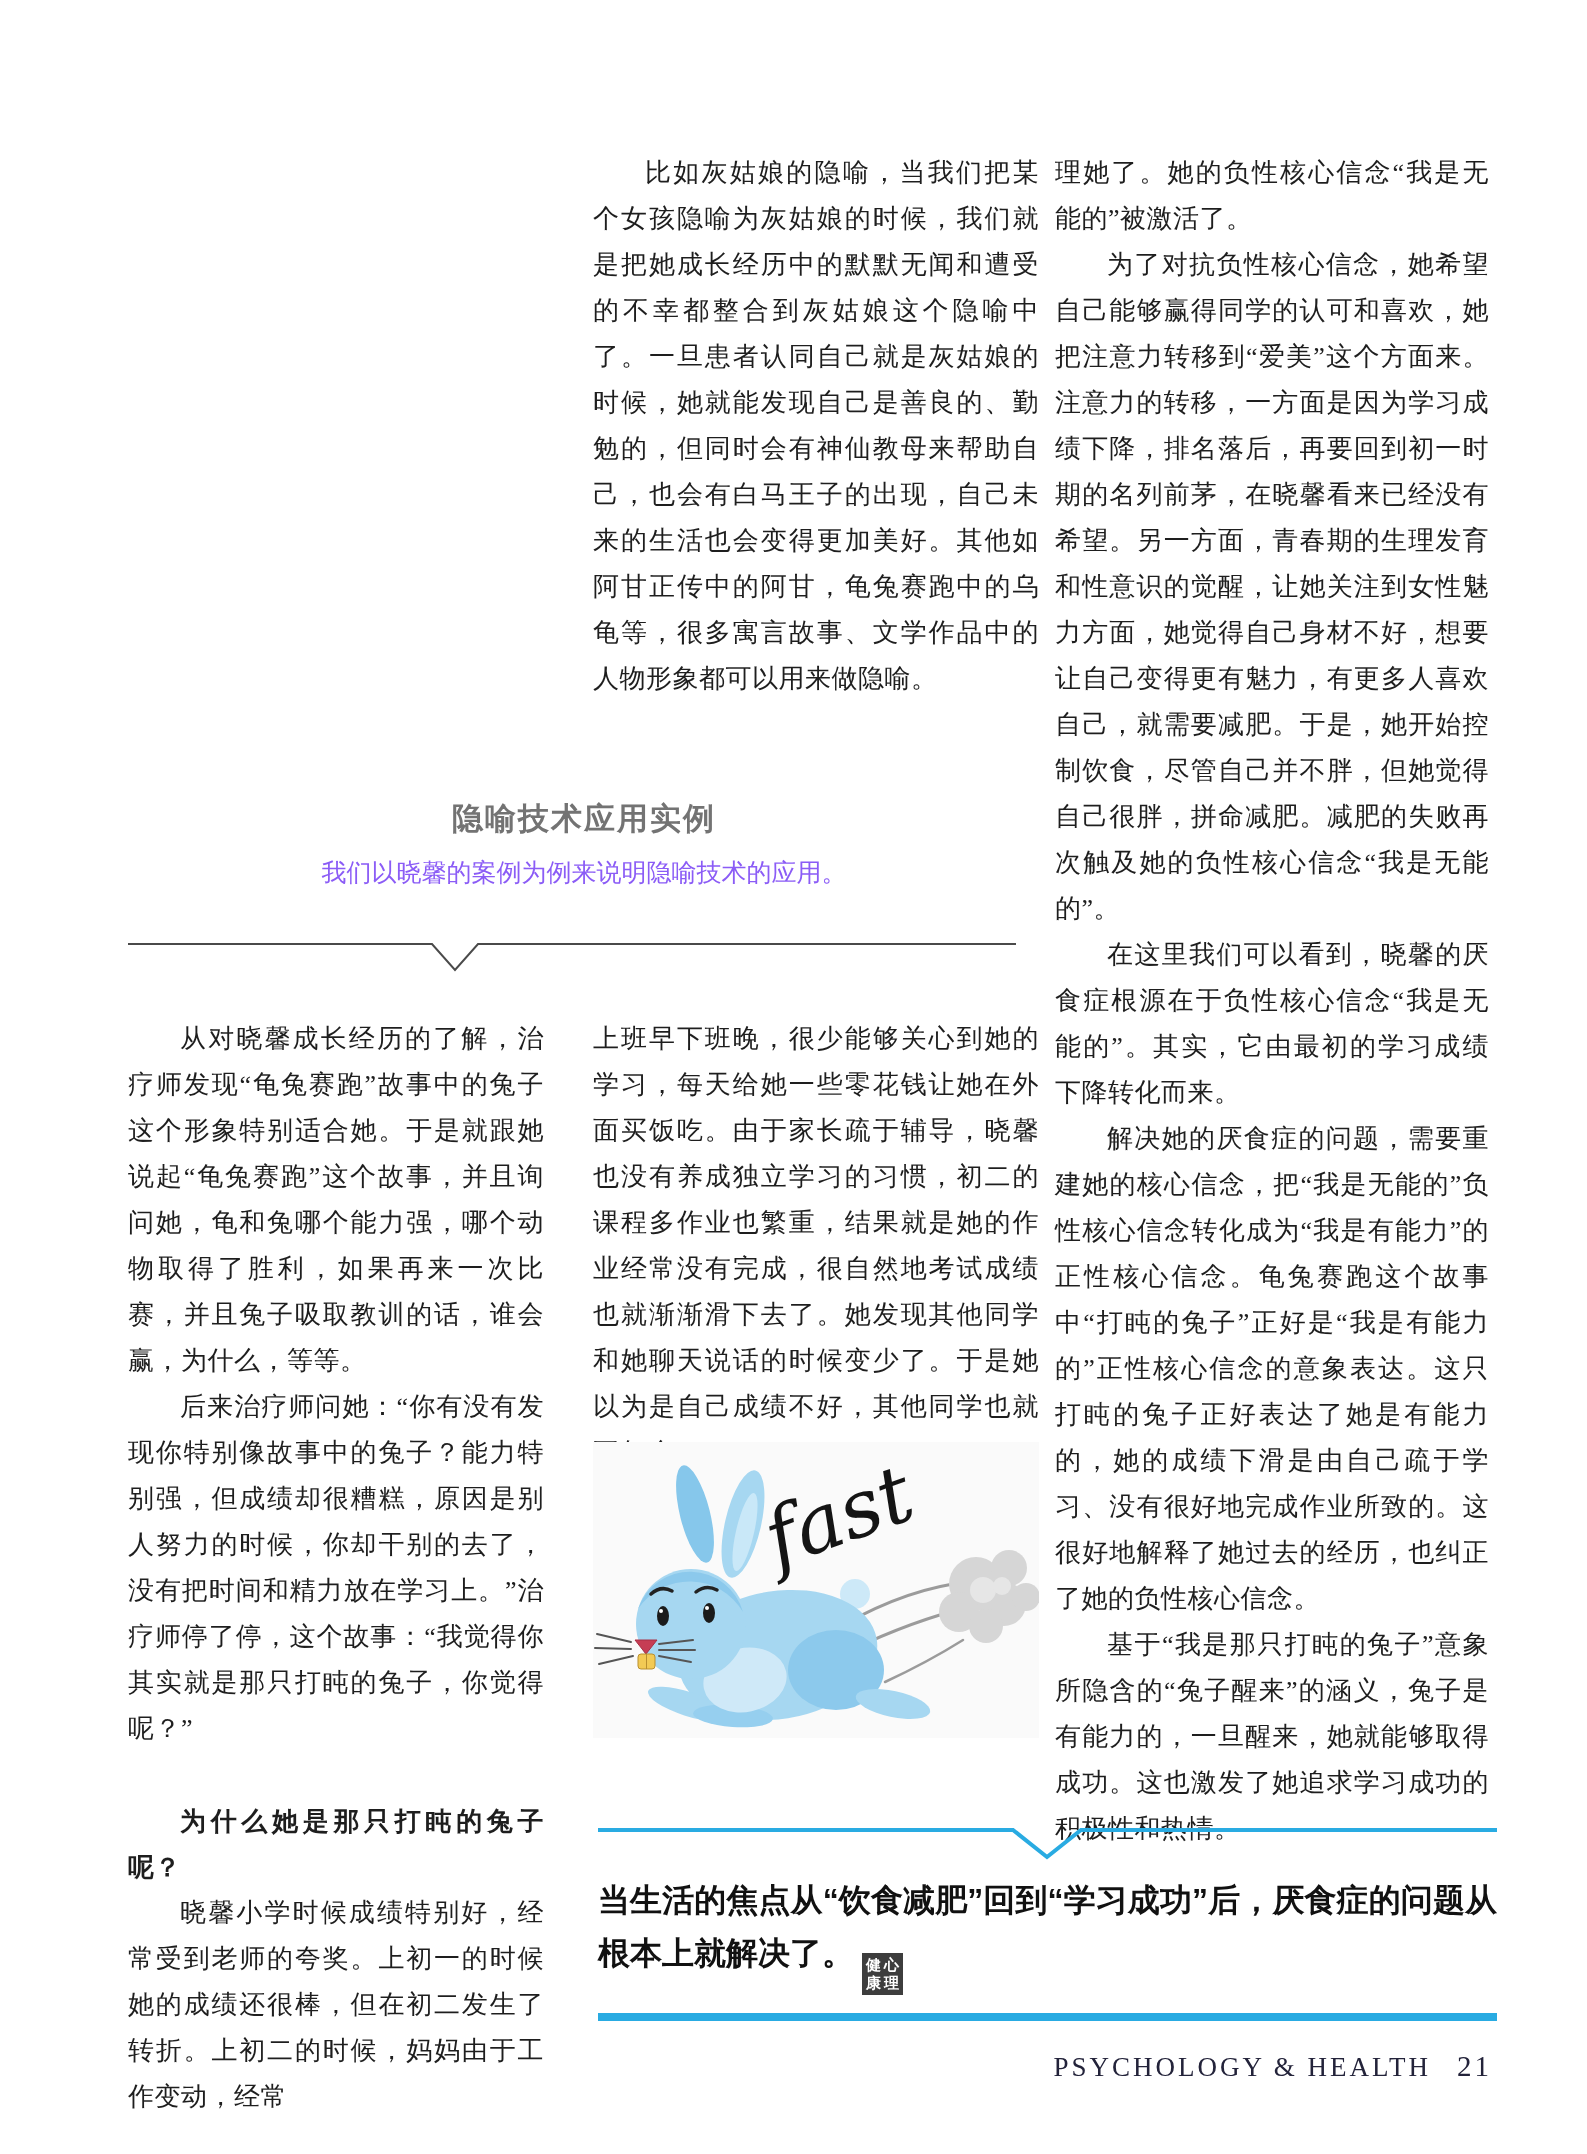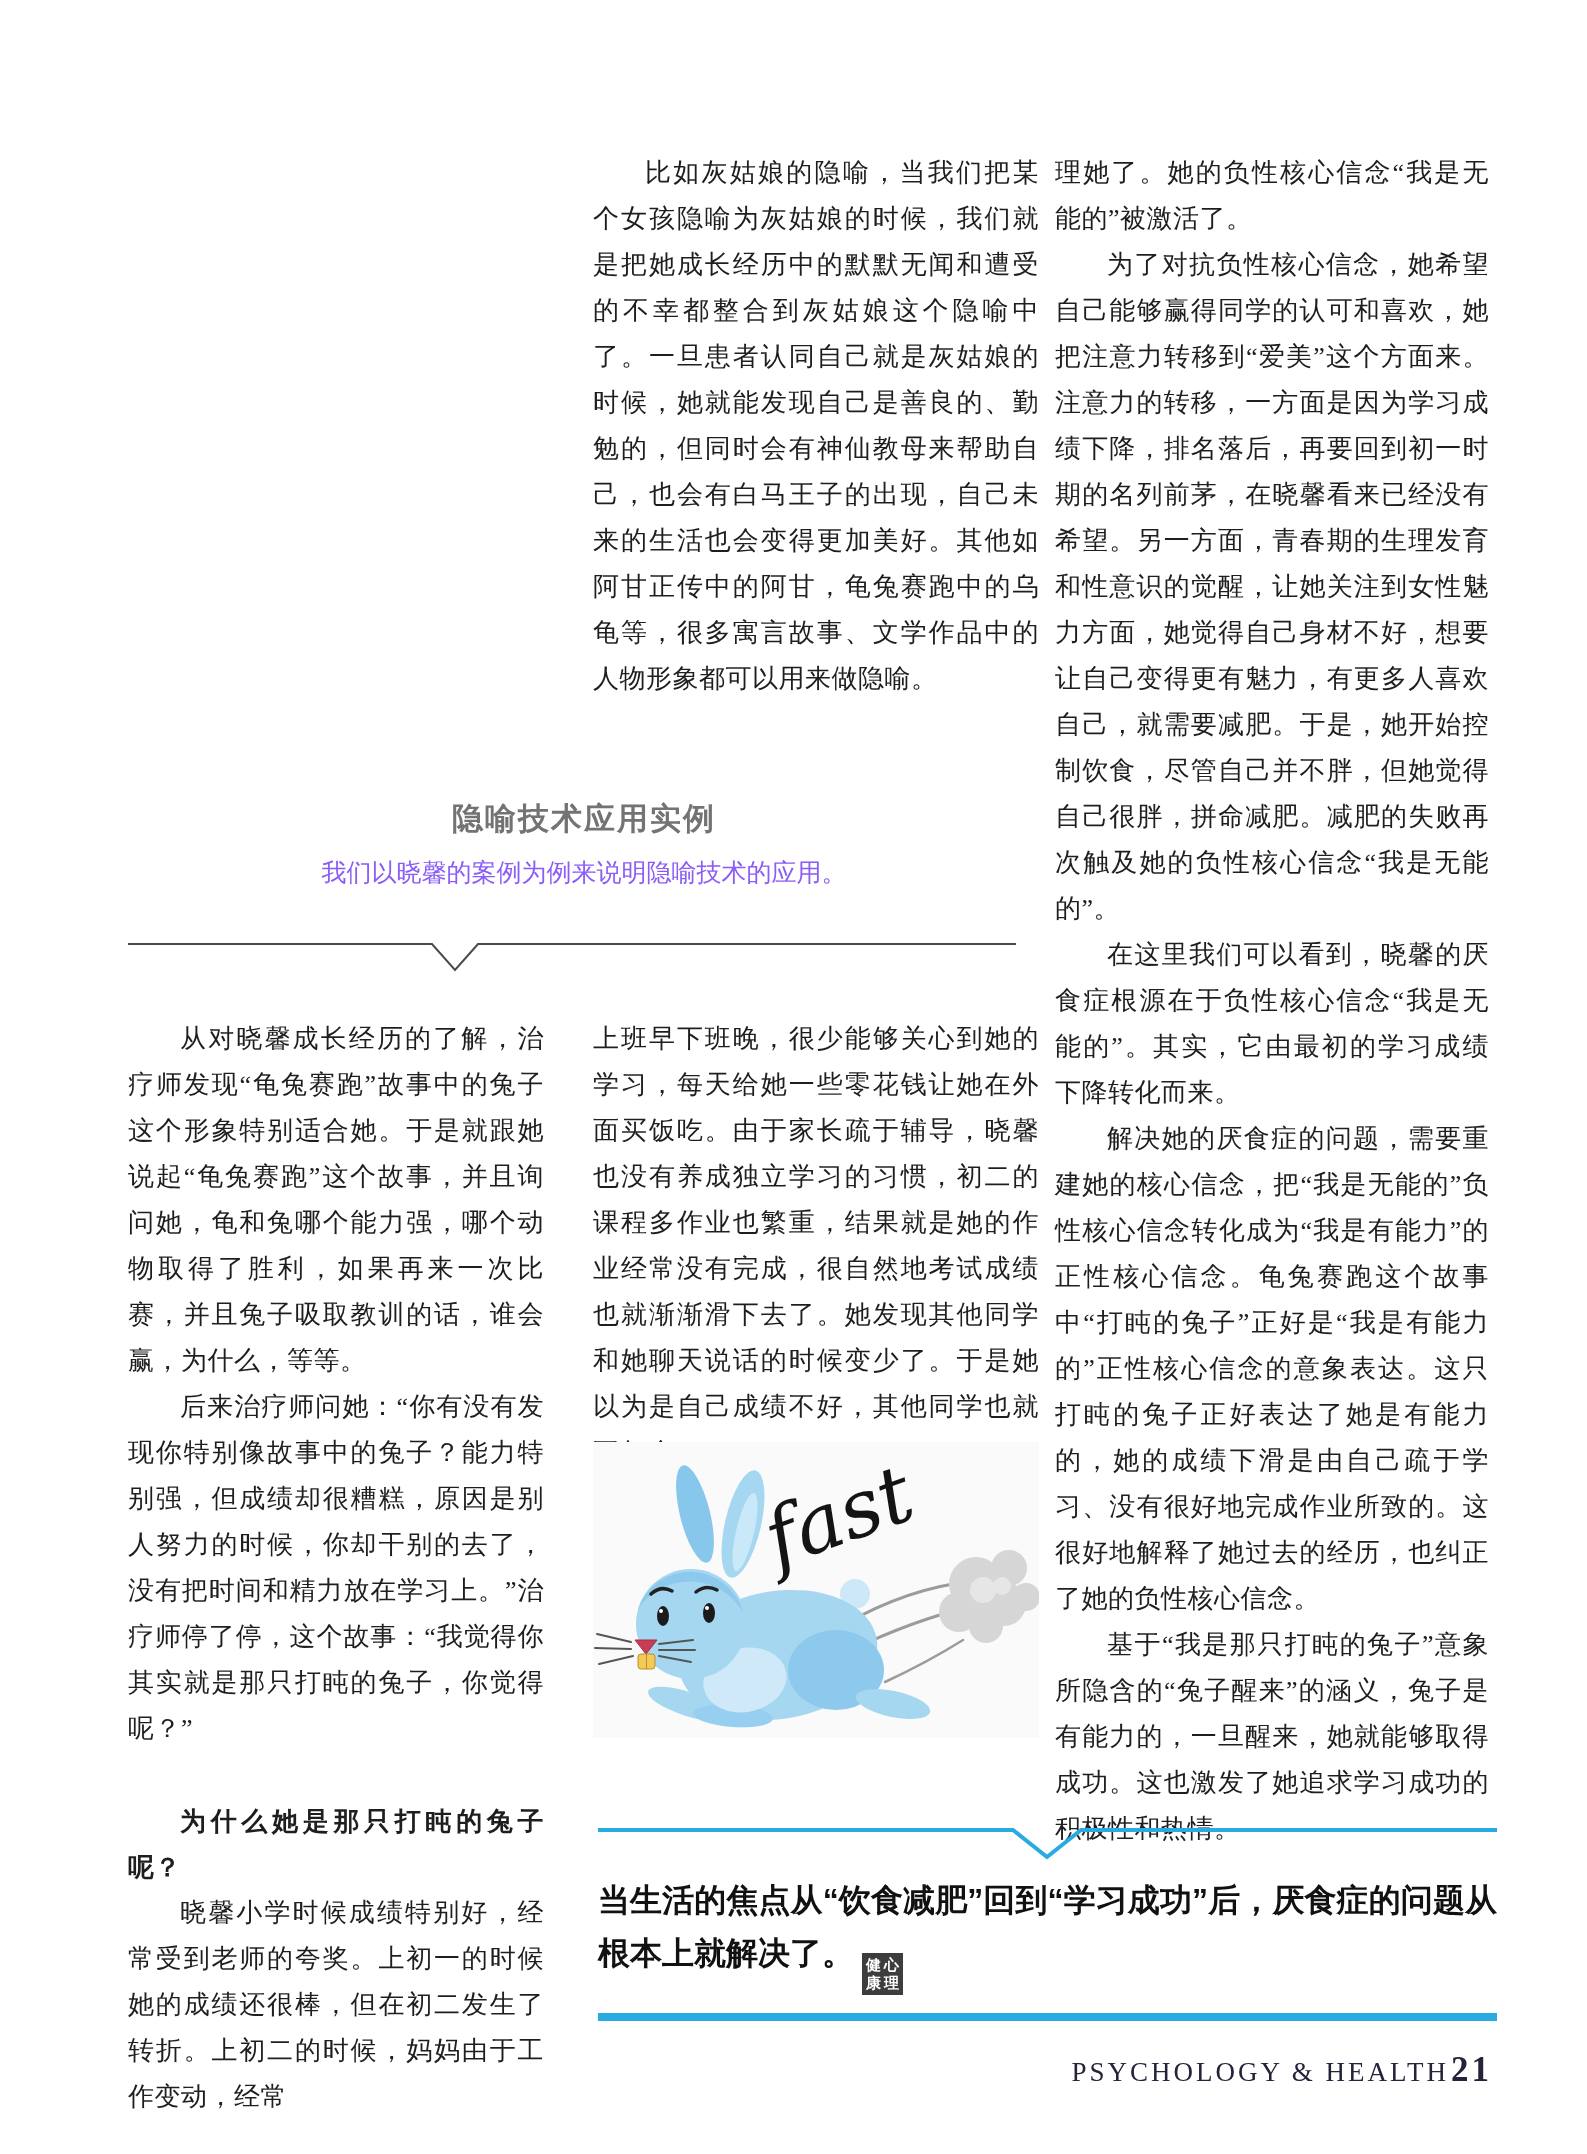--- a/index.html
+++ b/index.html
@@ -87,21 +87,21 @@
   .illustration svg { display: block; width: 100%; height: 100%; }
   .footer {
     position: absolute;
     right: 95px; top: 2050px;
     font-family: "Liberation Serif", "DejaVu Serif", serif;
     font-size: 27px;
     letter-spacing: 3px;
     color: #23233a;
     white-space: nowrap;
   }
-  .footer .pagenum { font-weight: bold; margin-left: 2px; font-size: 35px; }
+  .footer .pagenum { font-weight: normal; margin-left: 26px; font-size: 29px; }
 </style>
 </head>
 <body>
 
 <div class="page">
 
 
   <div class="col" style="left:593px; top:150px; width:446px;">
     <p class="indent">比如灰姑娘的隐喻，当我们把某个女孩隐喻为灰姑娘的时候，我们就是把她成长经历中的默默无闻和遭受的不幸都整合到灰姑娘这个隐喻中了。一旦患者认同自己就是灰姑娘的时候，她就能发现自己是善良的、勤勉的，但同时会有神仙教母来帮助自己，也会有白马王子的出现，自己未来的生活也会变得更加美好。其他如阿甘正传中的阿甘，龟兔赛跑中的乌龟等，很多寓言故事、文学作品中的人物形象都可以用来做隐喻。</p>
   </div>

